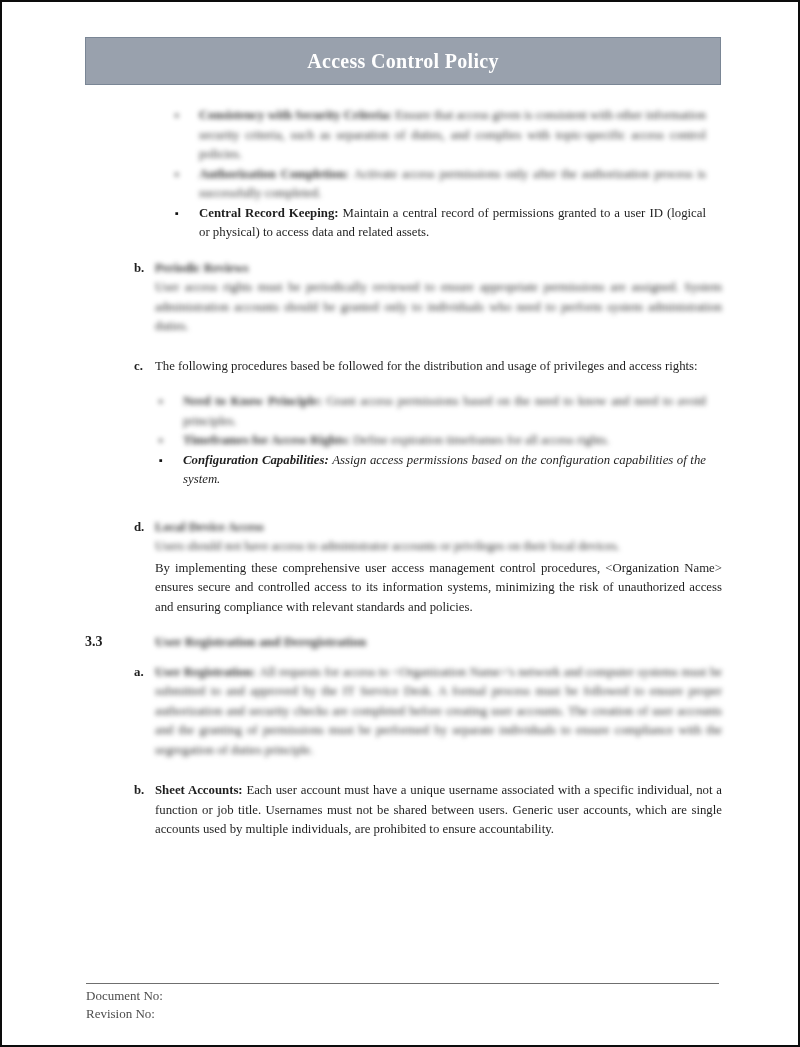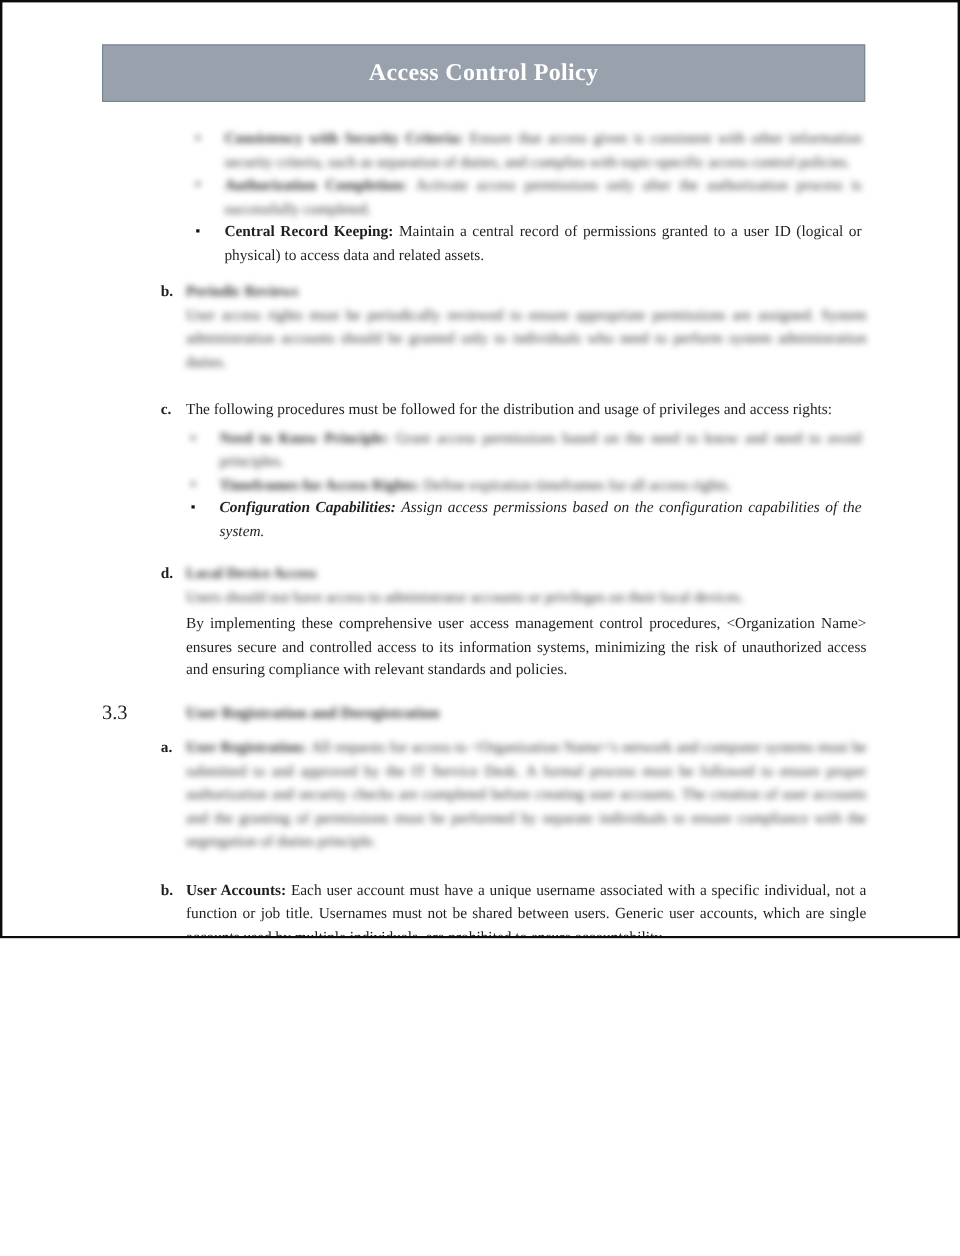--- a/index.html
+++ b/index.html
@@ -1,19 +1,19 @@
 <!DOCTYPE html>
 <html><head>
 <meta charset="utf-8">
 <style>
   html, body { margin: 0; padding: 0; background: #ffffff; }
   .page {
     position: relative;
     width: 800px;
-    height: 782px;
+    height: 1047px;
     box-sizing: border-box;
     background: #ffffff;
     border: 2px solid #0c0c0c;
     overflow: hidden;
     font-family: "Liberation Serif", "DejaVu Serif", serif;
     color: #1f1f1f;
   }
   .title-bar {
     margin: 35px 77px 0 83px;
     height: 46px;
@@ -31,21 +31,21 @@
   }
   .content {
     margin: 21px 76px 0 83px;
     font-size: 12.8px;
     line-height: 19.5px;
     text-align: justify;
   }
   .blur { filter: blur(2.5px); color: #333; }
   b { letter-spacing: 0; }
 
-  ul.blist { list-style: none; margin: 4px; padding: 0; }
+  ul.blist { list-style: none; margin: 16px; padding: 0; }
   ul.blist > li { position: relative; margin-left: 72px; padding-left: 26px; }
   ul.blist > li::before {
     content: "▪";
     position: absolute;
     left: 2px;
     top: 0;
     font-size: 11px;
     color: #111;
   }
   .lettered { display: flex; align-items: flex-start; }
@@ -56,21 +56,21 @@
     text-align: left;
   }
   .lettered .lcontent { flex: 1; min-width: 0; }
   .subhead { font-weight: bold; }
 
   .mt-b { margin-top: 11px; }
   .mt-c { margin-top: 20px; }
   .mt-d { margin-top: 12px; }
   .closing { margin: 2px 0 0 70px; }
   .sec-head { display: flex; margin-top: 15px; }
-  .sec-head .num { flex: 0 0 70px; font-weight: normal; font-size: 17px; }
+  .sec-head .num { flex: 0 0 70px; font-weight: bold; font-size: 14px; }
   .sec-head .sec-title { font-weight: bold; font-size: 13.4px; }
   .mt-a33 { margin-top: 11px; }
   .mt-b33 { margin-top: 21px; }
 
   .footer {
     position: absolute;
     left: 84px;
     right: 79px;
     top: 981px;
     border-top: 1px solid #6f6f6f;
@@ -104,21 +104,21 @@
       <div class="lbl">b.</div>
       <div class="lcontent">
         <div class="subhead blur">Periodic Reviews</div>
         <div class="blur">User access rights must be periodically reviewed to ensure appropriate permissions are assigned. System administration accounts should be granted only to individuals who need to perform system administration duties.</div>
       </div>
     </div>
 
     <div class="lettered mt-c">
       <div class="lbl">c.</div>
       <div class="lcontent">
-        <div>The following procedures must be followed for the distribution and usage of privileges and access rights:</div>
+        <div>The following procedures based be followed for the distribution and usage of privileges and access rights:</div>
         <ul class="blist" style="margin-left:0;">
           <li style="margin-left:2px;" class="blur"><b>Need to Know Principle: </b><span>Grant access permissions based on the need to know and need to avoid principles.</span></li>
           <li style="margin-left:2px;" class="blur"><b>Timeframes for Access Rights: </b><span>Define expiration timeframes for all access rights.</span></li>
           <li style="margin-left:2px;font-style:italic;"><b>Configuration Capabilities: </b><span>Assign access permissions based on the configuration capabilities of the system.</span></li>
         </ul>
       </div>
     </div>
 
     <div class="lettered mt-d">
       <div class="lbl">d.</div>
@@ -138,21 +138,21 @@
     <div class="lettered mt-a33">
       <div class="lbl">a.</div>
       <div class="lcontent blur">
         <b>User Registration: </b><span>All requests for access to &lt;Organization Name&gt;'s network and computer systems must be submitted to and approved by the IT Service Desk. A formal process must be followed to ensure proper authorization and security checks are completed before creating user accounts. The creation of user accounts and the granting of permissions must be performed by separate individuals to ensure compliance with the segregation of duties principle.</span>
       </div>
     </div>
 
     <div class="lettered mt-b33">
       <div class="lbl">b.</div>
       <div class="lcontent">
-        <b>User Accounts: </b><span>Each user account must have a unique username associated with a specific individual, not a function or job title. Usernames must not be shared between users. Generic user accounts, which are single accounts used by multiple individuals, are prohibited to ensure accountability.</span>
+        <b>Sheet Accounts: </b><span>Each user account must have a unique username associated with a specific individual, not a function or job title. Usernames must not be shared between users. Generic user accounts, which are single accounts used by multiple individuals, are prohibited to ensure accountability.</span>
       </div>
     </div>
 
   </div>
 
   <div class="footer">
     <div class="left">
       <div>Document No:</div>
       <div>Revision No:</div>
     </div>

